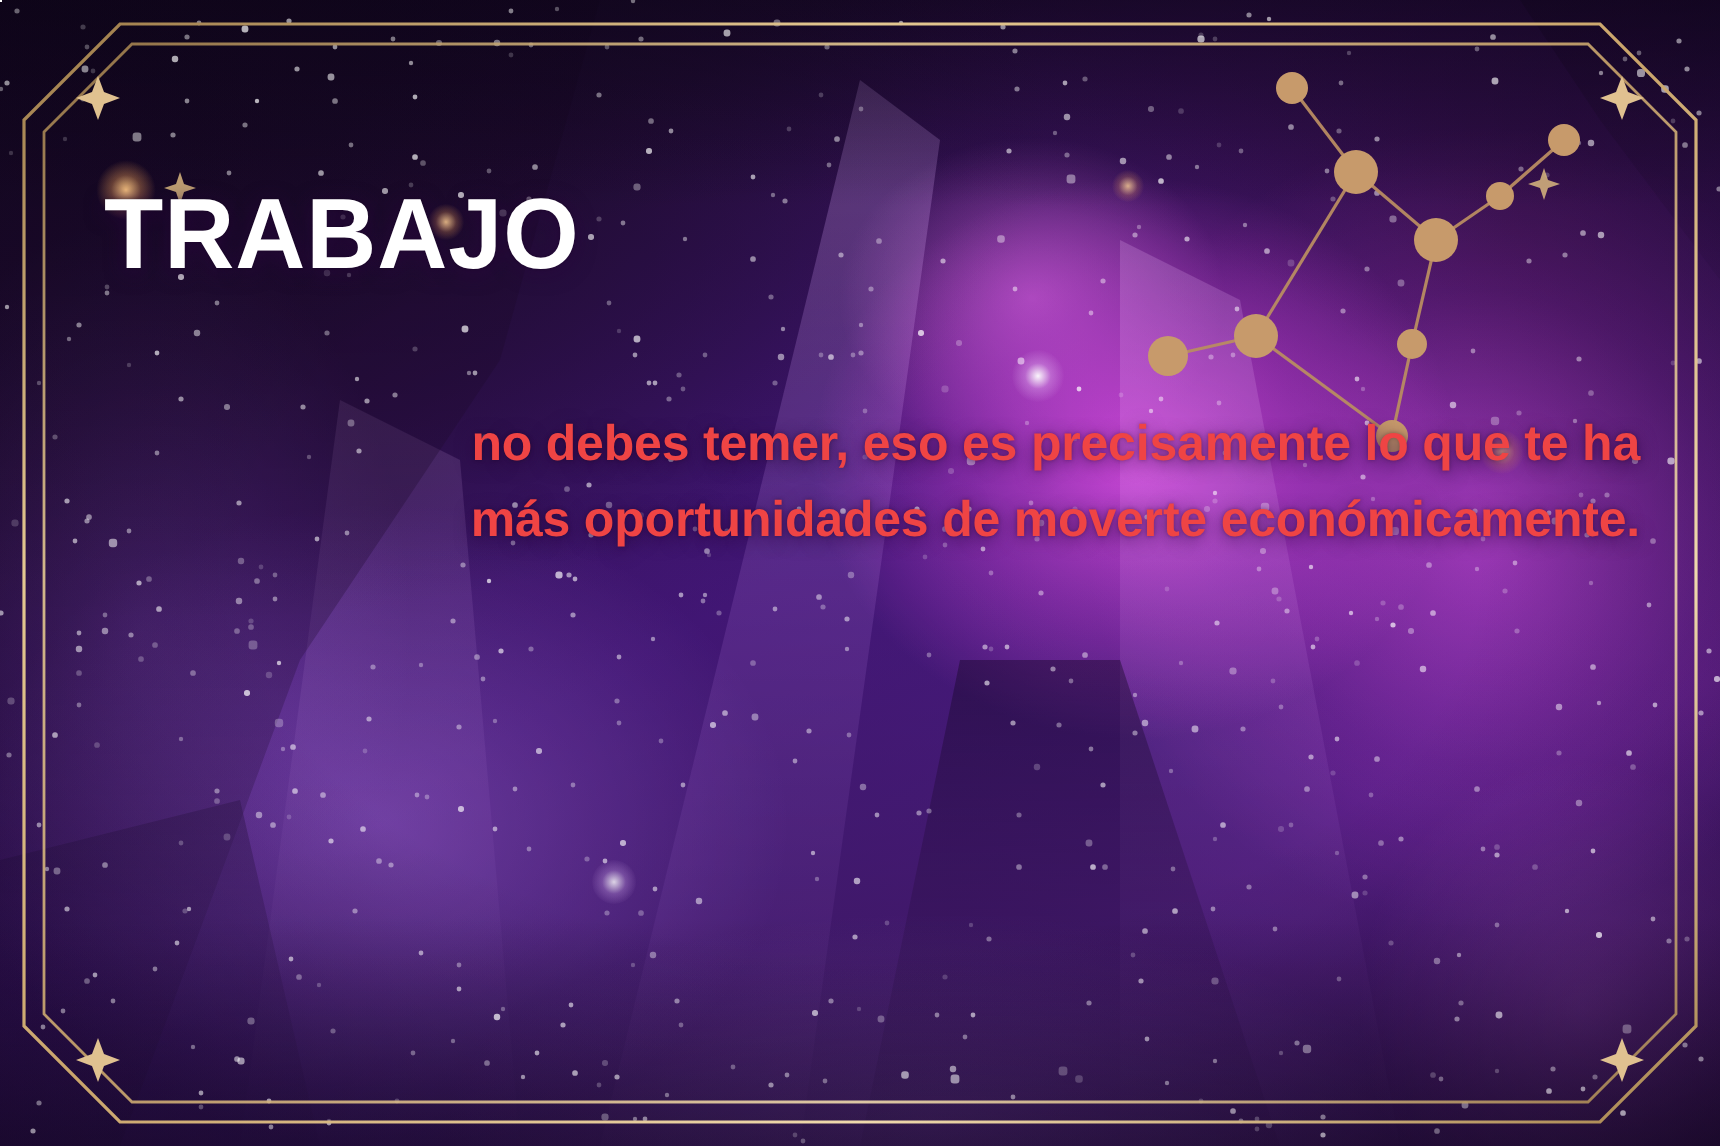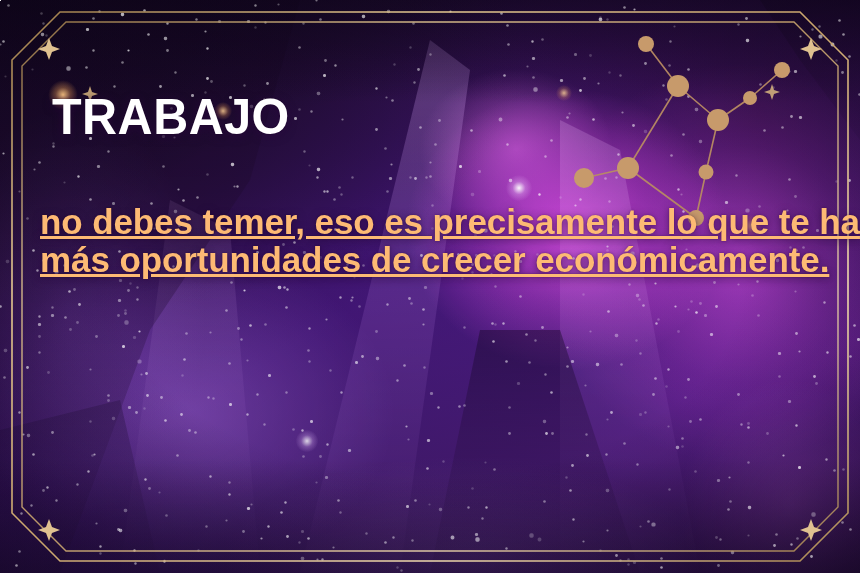--- a/index.html
+++ b/index.html
@@ -69,24 +69,23 @@
   .content{position:absolute;left:0;top:0;width:860px;height:517px;text-align:right;}
   .title{
     position:absolute;left:52px;top:92px;
     font-size:50px;line-height:1;font-weight:700;color:#ffffff;
     letter-spacing:.5px;
     transform:scaleX(.97);transform-origin:left center;
     text-shadow:0 2px 10px rgba(40,6,60,.75), 0 0 2px rgba(0,0,0,.35);
   }
   .body{
     position:absolute;left:40px;top:203px;width:780px;
-    font-size:35px;line-height:38px;font-weight:600;color:#fdba74;
+    font-size:25px;line-height:38px;font-weight:600;color:#ef4444;
     letter-spacing:-.1px;
     text-shadow:0 2px 9px rgba(40,6,60,.70), 0 0 2px rgba(0,0,0,.3);
-    text-decoration:underline;
   }
   .body .ln{display:block;white-space:nowrap;}
 </style>
 </head>
 <body>
 
 <div id="stage">
 
   <div class="bg bg-base"></div>
   <div class="bg bg-magenta"></div>
@@ -202,17 +201,17 @@
         <path d="M88 92 L90 86 L92 92 L98 94 L92 96 L90 102 L88 96 L82 94 Z"></path>
         <path d="M770 90 L772 84 L774 90 L780 92 L774 94 L772 100 L770 94 L764 92 Z"></path>
       </g>
     </svg>
   </div>
 
   <div class="content">
     <div class="title">TRABAJO</div>
     <div class="body">
       <span class="ln">no debes temer, eso es precisamente lo que te ha</span>
-      <span class="ln">más oportunidades de crecer económicamente.</span>
+      <span class="ln">más oportunidades de moverte económicamente.</span>
     </div>
   </div>
 
 </div>
 
 </body></html>

